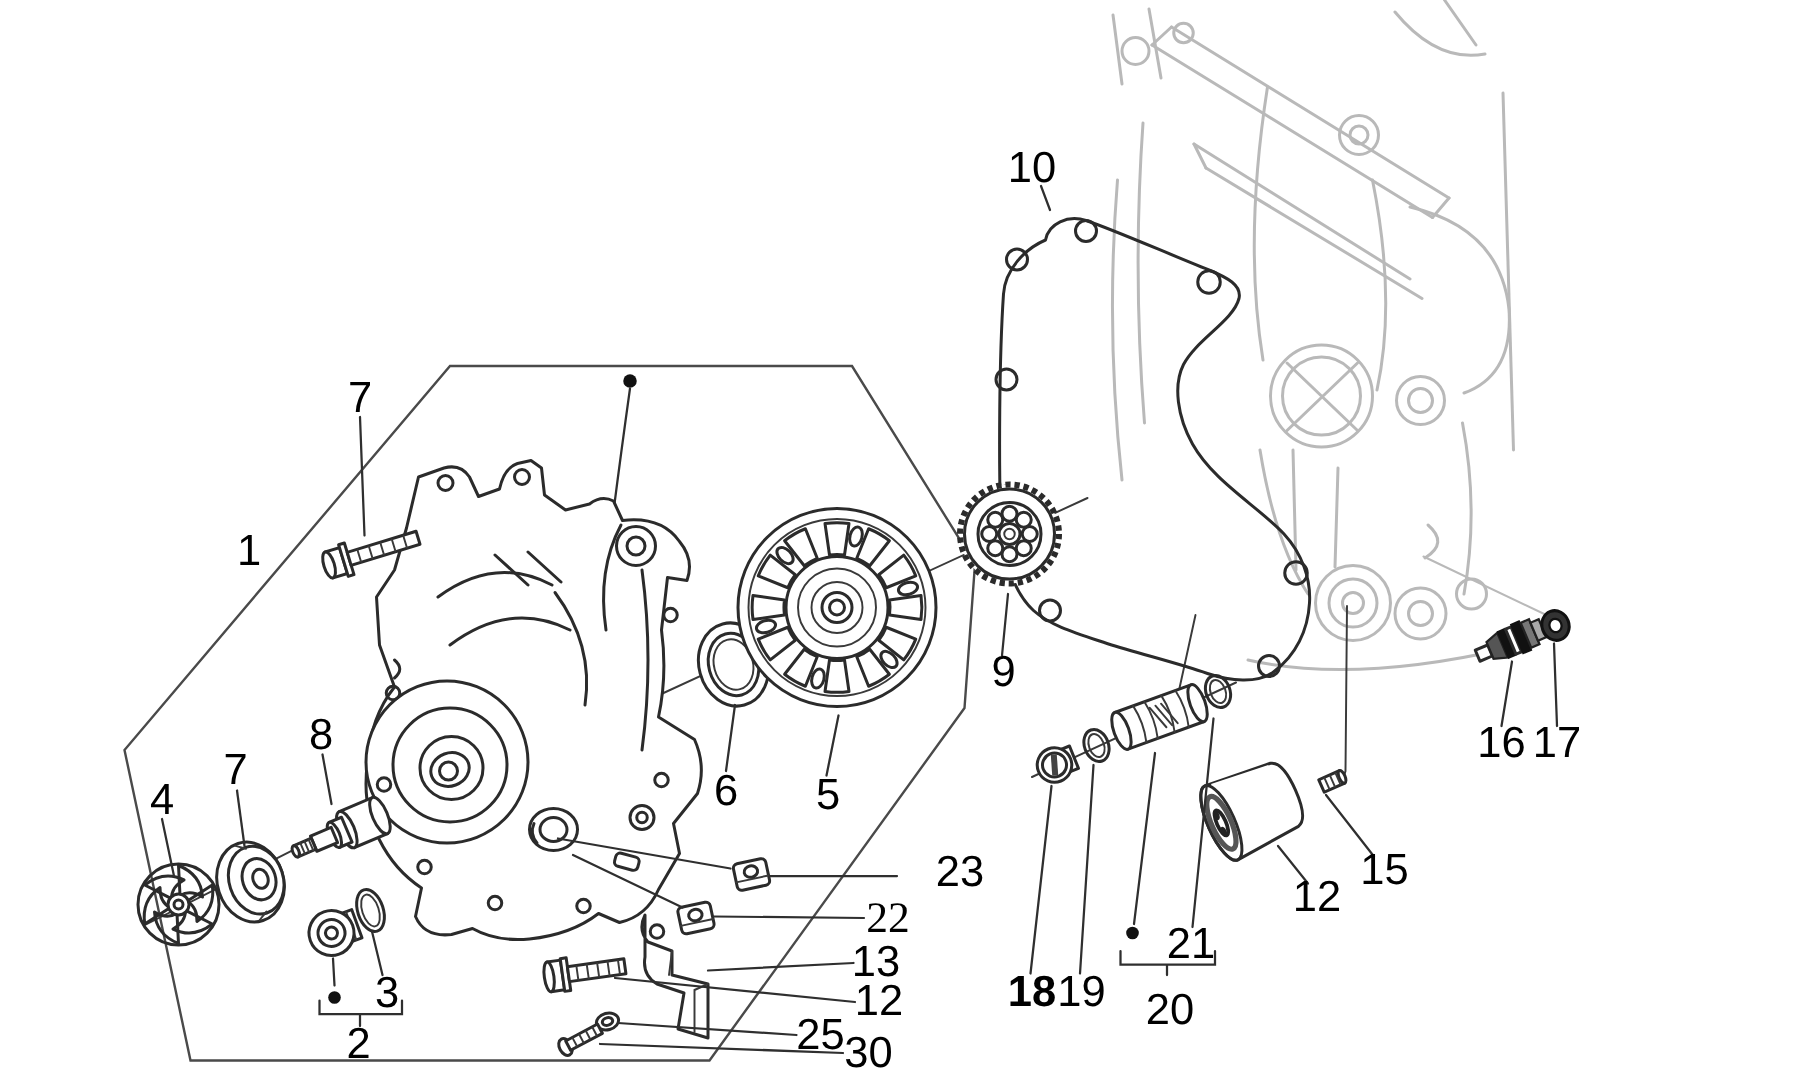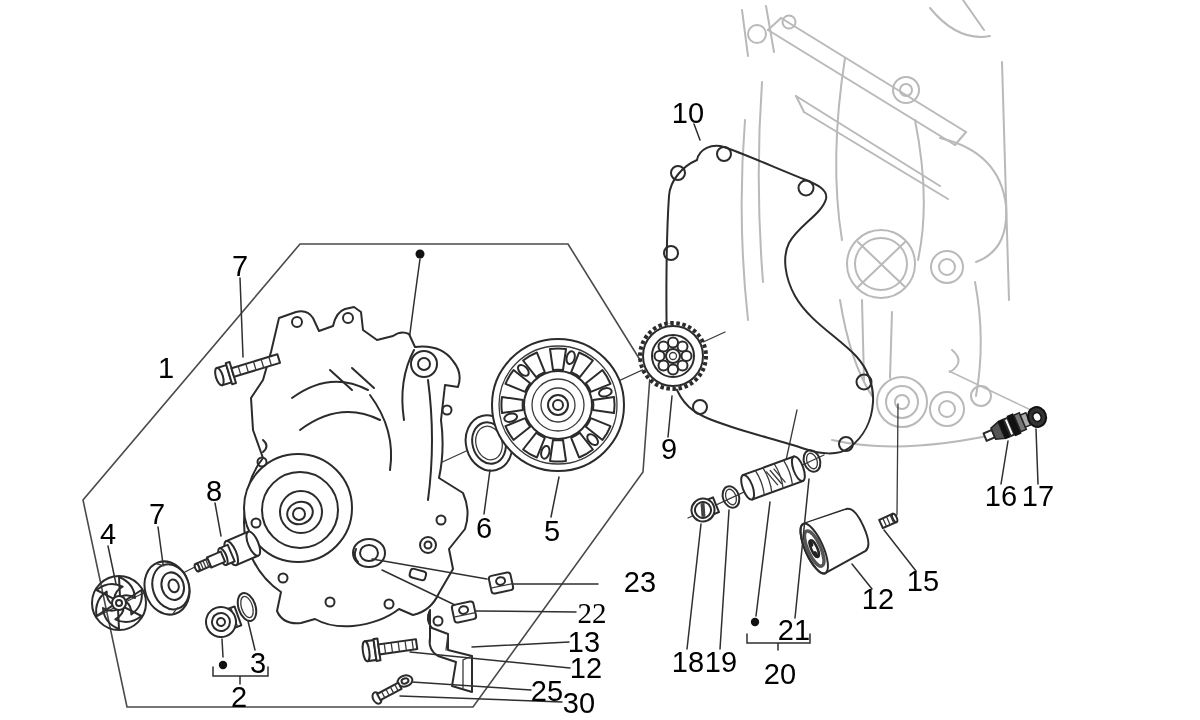--- a/index.html
+++ b/index.html
@@ -393,21 +393,21 @@
 <div class="callout" style="left:214px;top:491px;">8</div>
 <div class="callout" style="left:669px;top:449px;">9</div>
 <div class="callout" style="left:688px;top:113px;">10</div>
 <div class="callout" style="left:240px;top:266px;">7</div>
 <div class="callout" style="left:586px;top:668px;">12</div>
 <div class="callout" style="left:584px;top:642px;text-align:center;">13</div>
 <div class="callout" style="left:878px;top:599px;">12</div>
 <div class="callout" style="left:923px;top:581px;">15</div>
 <div class="callout" style="left:1001px;top:496px;">16</div>
 <div class="callout" style="left:1038px;top:496px;">17</div>
-<div class="callout" style="left:688px;top:662px;">18</div>
+<div class="callout" style="left:688px;top:662px;font-weight:bold;">18</div>
 <div class="callout" style="left:721px;top:662px;">19</div>
 <div class="callout" style="left:780px;top:674px;">20</div>
 <div class="callout" style="left:794px;top:630px;">21</div>
 <div class="callout" style="left:592px;top:613px;font-family:Liberation Serif, serif;">22</div>
 <div class="callout" style="left:614px;top:582px;margin-left:26px;">23</div>
 <div class="callout" style="left:579px;top:703px;">30</div>
 <div class="callout" style="left:547px;top:691px;">25</div>
 
 </div>
 

